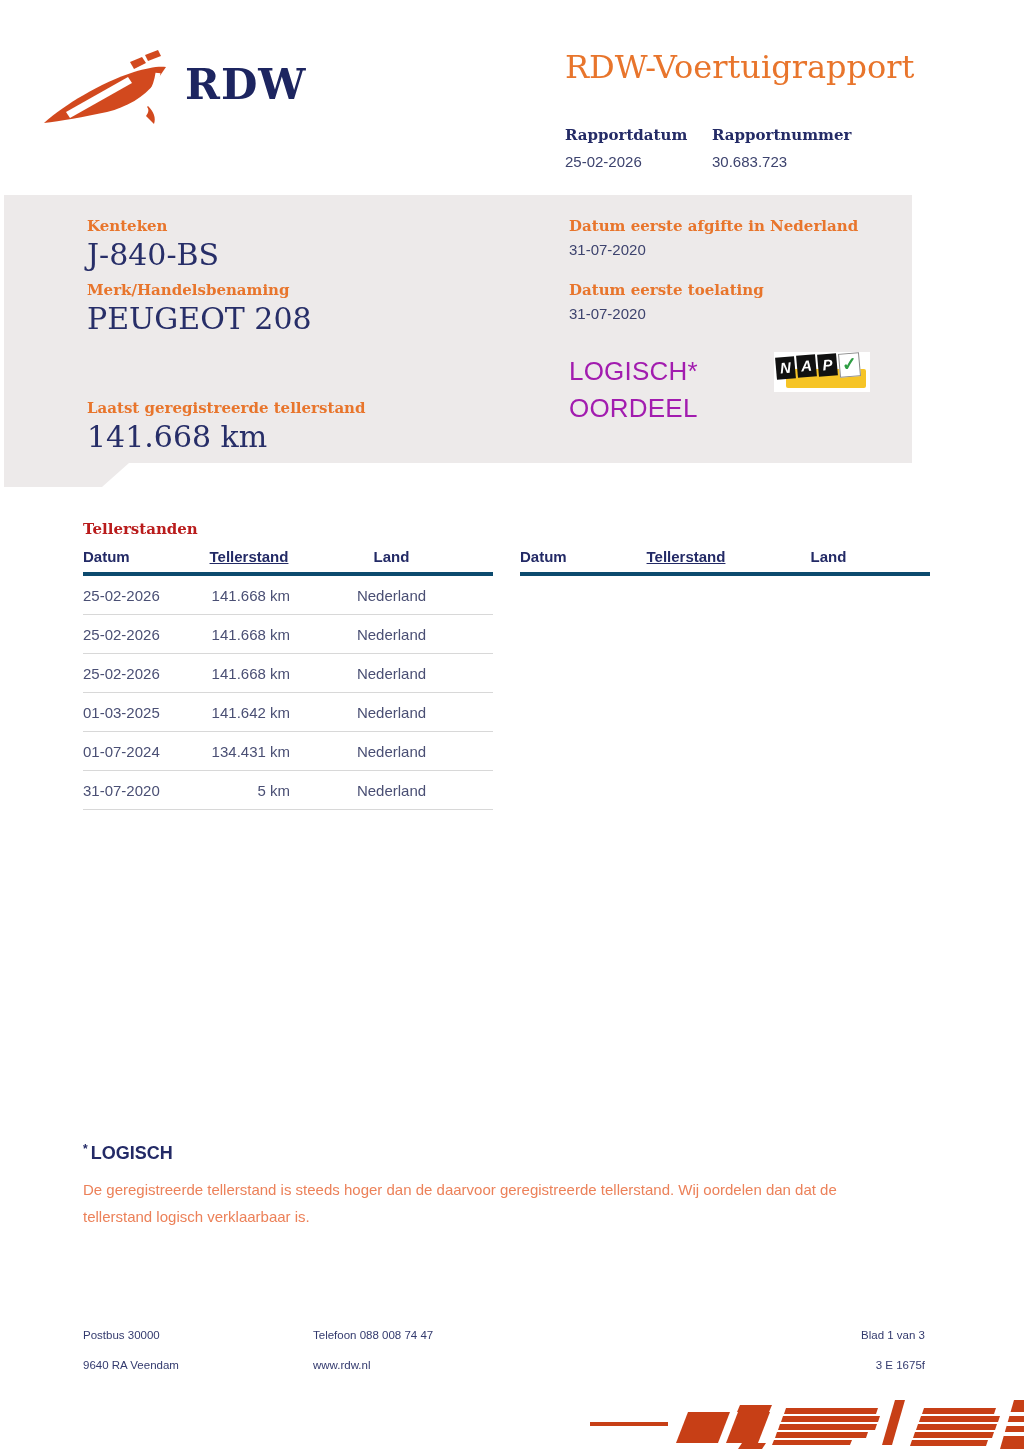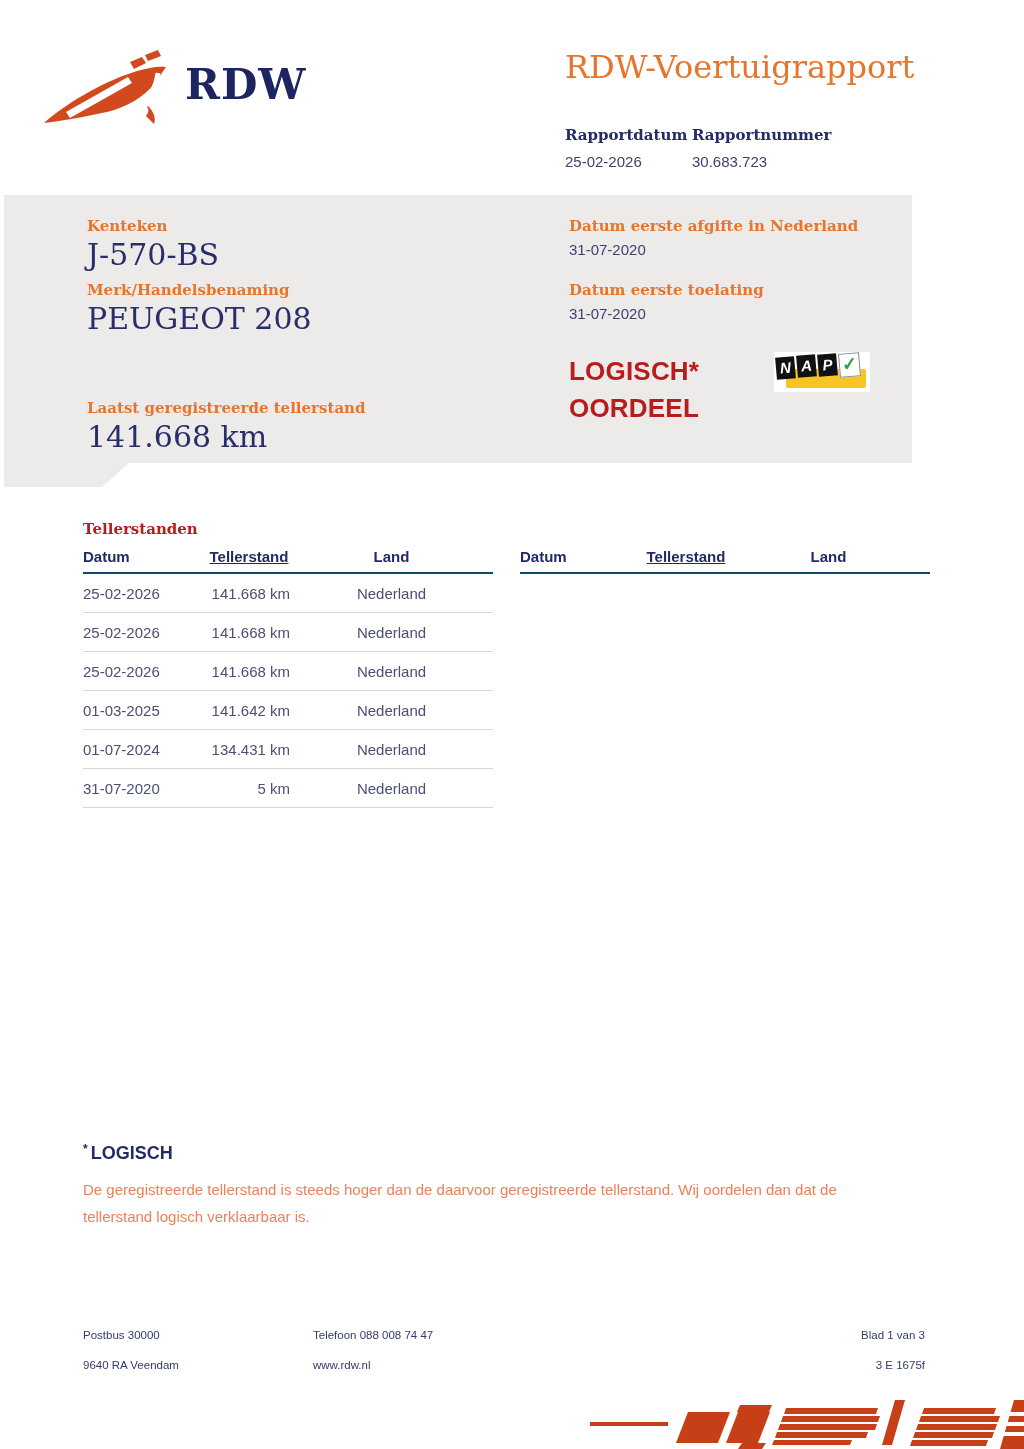--- a/index.html
+++ b/index.html
@@ -6,21 +6,21 @@
   .page{position:relative;width:1024px;height:1449px;background:#ffffff;overflow:hidden;
         font-family:"Liberation Sans",sans-serif;color:#272e68;}
   .slab{font-family:"DejaVu Serif",serif;margin-top:20px;}
 
   
   .logo-swoosh{position:absolute;left:42px;top:50px;width:130px;height:78px;}
   .logo-text{position:absolute;left:185px;top:40px;font-size:42px;font-weight:700;
              color:#1d2560;letter-spacing:1px;}
   .title{position:absolute;left:565px;top:48px;margin:0;font-size:32px;font-weight:400;
          color:#e8752c;text-align:right;}
-  .report-meta{position:absolute;left:565px;top:106px;display:flex;gap:34px;}
+  .report-meta{position:absolute;left:565px;top:106px;display:flex;gap:54px;}
   .meta-label{font-size:15px;font-weight:700;color:#242b66;}
   .meta-value{margin-top:9px;font-size:15px;color:#3d436e;}
   .meta-col.first{width:93px;}
 
   
   .panel{position:absolute;left:4px;top:195px;width:908px;height:292px;background:#edeaea;
          clip-path:polygon(0 0,908px 0,908px 268px,125px 268px,98px 292px,0 292px);}
   .fld-label{font-size:15px;font-weight:700;color:#e8752c;font-family:"DejaVu Serif",serif;}
   .fld-big{font-size:30px;color:#272e68;font-family:"DejaVu Serif",serif;}
   .fld-val{font-size:15px;color:#3d436e;}
@@ -28,21 +28,21 @@
   .p-kenteken-v{position:absolute;left:83px;top:42px;}
   .p-merk-l{position:absolute;left:83px;top:86px;}
   .p-merk-v{position:absolute;left:83px;top:106px;}
   .p-teller-l{position:absolute;left:83px;top:204px;}
   .p-teller-v{position:absolute;left:83px;top:224px;}
   .p-afgifte-l{position:absolute;left:565px;top:22px;}
   .p-afgifte-v{position:absolute;left:565px;top:46px;}
   .p-toelating-l{position:absolute;left:565px;top:86px;}
   .p-toelating-v{position:absolute;left:565px;top:110px;}
   .oordeel{position:absolute;left:565px;top:158px;font-size:26px;line-height:37px;
-           font-weight:700;color:#b91c1c;letter-spacing:0.2px;}
+           font-weight:400;color:#a21caf;letter-spacing:0.2px;}
 
   
   .nap{position:absolute;left:770px;top:157px;width:96px;height:40px;background:#fff;}
   .nap-bar{position:absolute;left:12px;top:17px;width:80px;height:19px;background:#f6c426;
            border-radius:2px;}
   .nap-tile{position:absolute;top:3px;width:19px;height:22px;background:#111;
             color:#fff;font-weight:700;font-style:italic;font-size:15px;line-height:22px;
             text-align:center;transform:rotate(-5deg);}
   .nap-tile.n{left:2px;top:5px;}
   .nap-tile.a{left:23px;top:3px;}
@@ -50,21 +50,21 @@
   .nap-tile.chk{left:65px;top:1px;background:#fff;border:1px solid #8a8a8a;
                 color:#2f9e44;font-style:normal;font-size:18px;font-weight:900;line-height:20px;}
 
   
   .sec-title{position:absolute;left:83px;top:500px;font-size:15px;font-weight:700;color:#b91c1c;}
   .tbl{position:absolute;top:548px;width:410px;}
   .tbl.left{left:83px;}
   .tbl.right{left:520px;}
   .trow{display:flex;align-items:center;height:38px;border-bottom:1px solid #d8d8d8;
         font-size:15px;color:#4a4f74;}
-  .thead{height:24px;border-bottom:2px solid #0c4a6e;font-weight:700;color:#232a66;
+  .thead{height:24px;border-bottom:4px solid #0c4a6e;font-weight:700;color:#232a66;
          align-items:flex-start;}
   .c-datum{width:125px;}
   .c-teller{width:82px;text-align:right;}
   .thead .c-teller{text-align:center;text-decoration:underline;}
   .c-land{flex:1;text-align:center;}
 
   
   .footnote{position:absolute;left:83px;top:1142px;width:800px;}
   .fn-title{font-size:18px;font-weight:700;color:#232a66;}
   .fn-mark{font-size:12px;vertical-align:6px;margin-right:3px;font-weight:700;}
@@ -104,21 +104,21 @@
       <div class="meta-value">25-02-2026</div>
     </div>
     <div class="meta-col">
       <div class="meta-label slab">Rapportnummer</div>
       <div class="meta-value">30.683.723</div>
     </div>
   </div>
 
   <section class="panel">
     <div class="fld-label p-kenteken-l">Kenteken</div>
-    <div class="fld-big p-kenteken-v">J-570-BS</div>
+    <div class="fld-big p-kenteken-v">J-840-BS</div>
 
     <div class="fld-label p-merk-l">Merk/Handelsbenaming</div>
     <div class="fld-big p-merk-v">PEUGEOT 208</div>
 
     <div class="fld-label p-teller-l">Laatst geregistreerde tellerstand</div>
     <div class="fld-big p-teller-v">141.668 km</div>
 
     <div class="fld-label p-afgifte-l">Datum eerste afgifte in Nederland</div>
     <div class="fld-val p-afgifte-v">31-07-2020</div>
 

